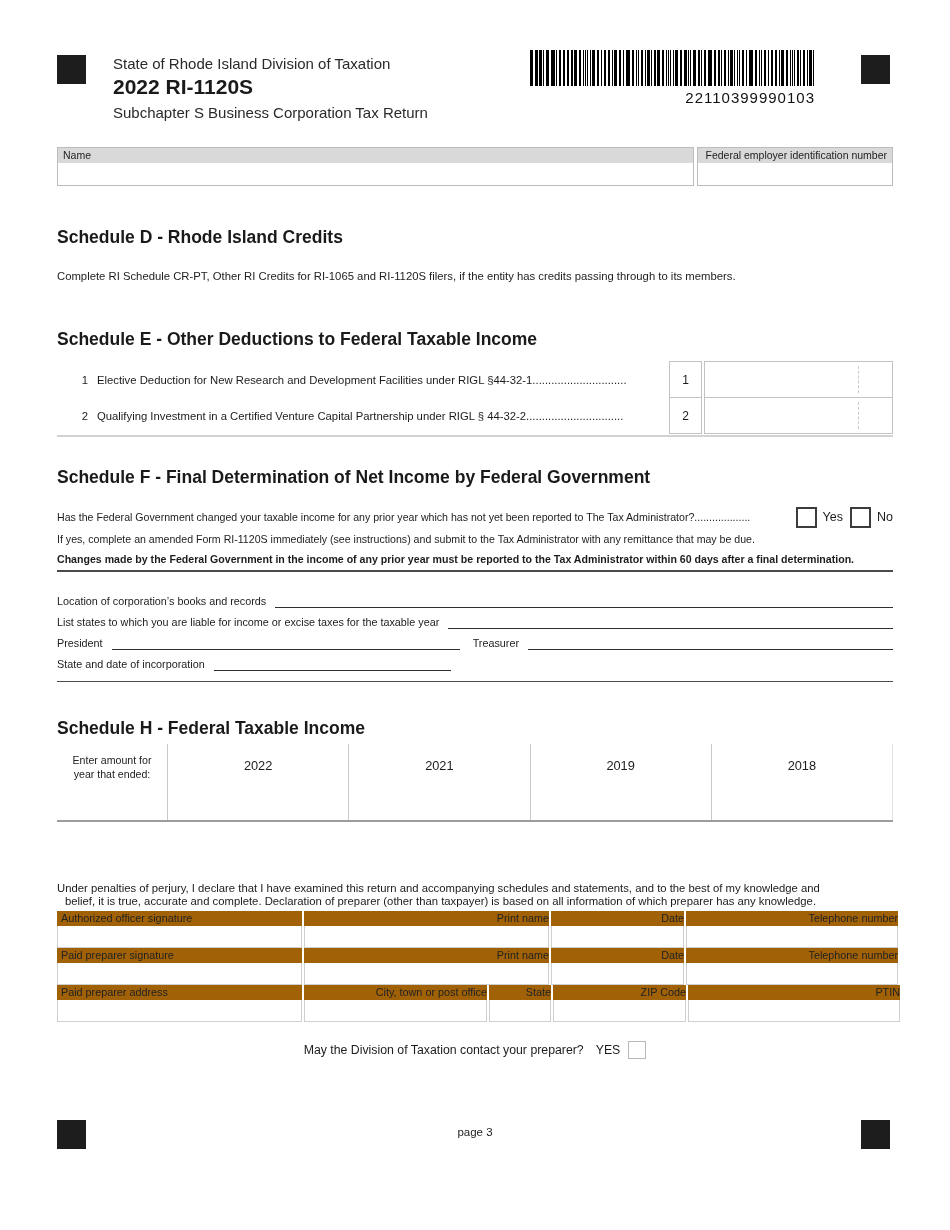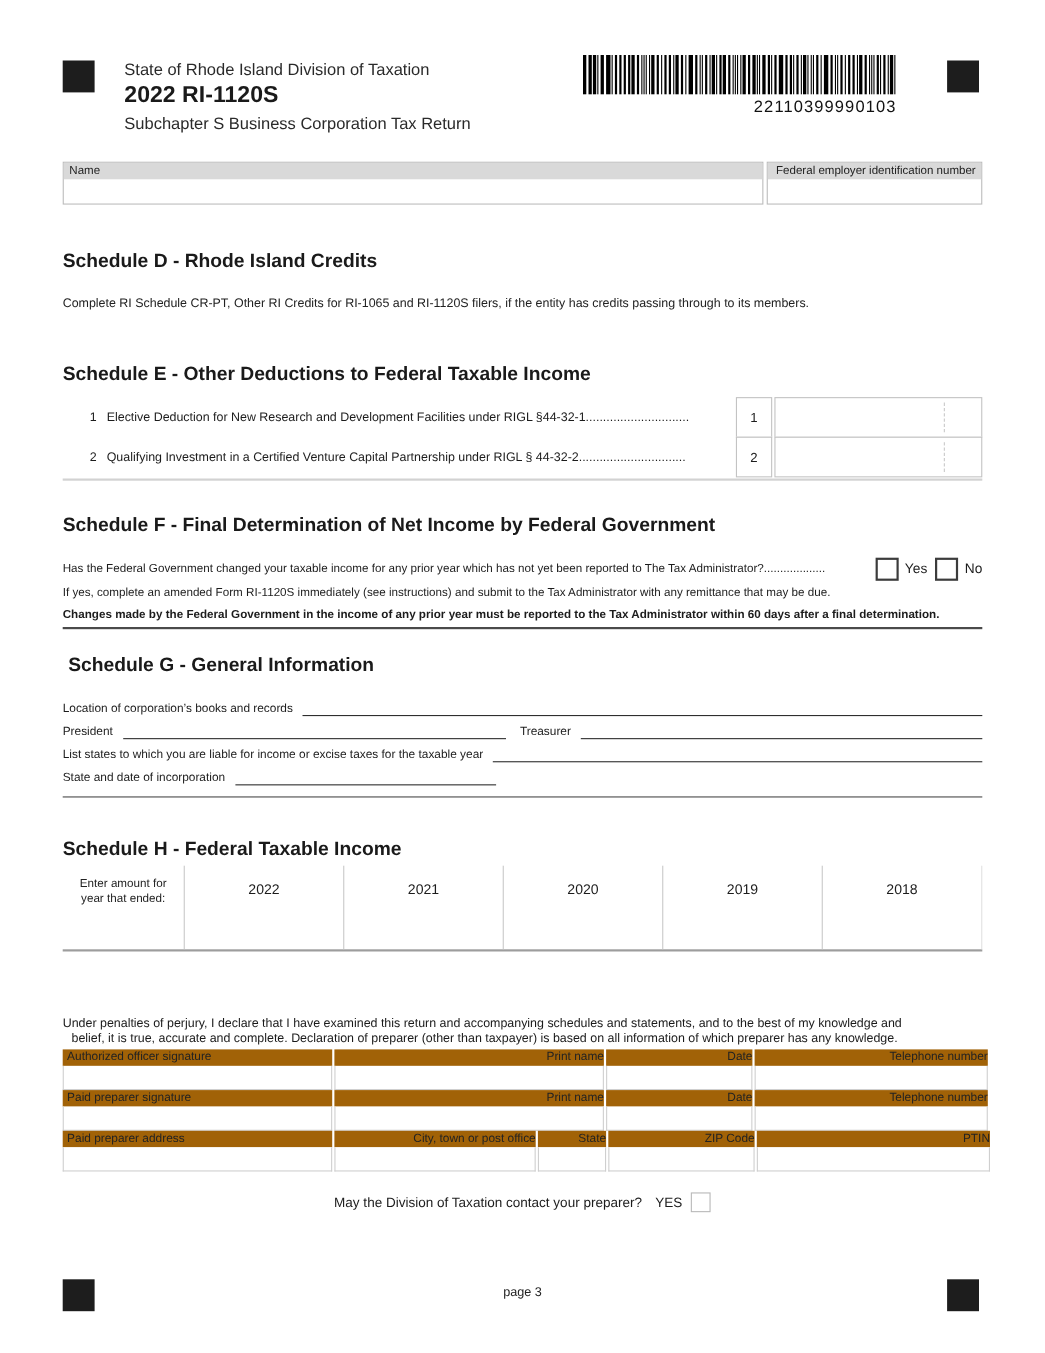--- a/index.html
+++ b/index.html
@@ -233,52 +233,50 @@
     <div class="f-qtext">Has the Federal Government changed your taxable income for any prior year which has not yet been reported to The Tax Administrator?...................</div>
     <div class="cb"></div>
     <div class="cb-label">Yes</div>
     <div class="cb"></div>
     <div class="cb-label" style="margin-right:0;">No</div>
   </div>
   <div class="f-note body-x">If yes, complete an amended Form RI-1120S immediately (see instructions) and submit to the Tax Administrator with any remittance that may be due.</div>
   <div class="f-bold body-x">Changes made by the Federal Government in the income of any prior year must be reported to the Tax Administrator within 60 days after a final determination.</div>
   <hr class="hr-dark body-x" style="margin-top:5px;">
 
-  <h2 class="sched body-x" style="margin-top:22px; padding-left:5px;">Schedule G - General Information</h2>
   <div class="body-x" style="margin-top:15px;">
     <div class="g-row">
       <div class="g-label">Location of corporation’s books and records</div>
+      <div class="fill-line fl-grow"></div>
+    </div>
+    <div class="g-row">
+      <div class="g-label">List states to which you are liable for income or excise taxes for the taxable year</div>
       <div class="fill-line fl-grow"></div>
     </div>
     <div class="g-row">
       <div class="g-label">President</div>
       <div class="fill-line fl-fixed" style="width:348px;"></div>
       <div class="g-label" style="margin-left:13px;">Treasurer</div>
       <div class="fill-line fl-grow"></div>
     </div>
     <div class="g-row">
-      <div class="g-label">List states to which you are liable for income or excise taxes for the taxable year</div>
-      <div class="fill-line fl-grow"></div>
-    </div>
-    <div class="g-row">
       <div class="g-label">State and date of incorporation</div>
       <div class="fill-line fl-fixed" style="width:237px;"></div>
     </div>
   </div>
   <hr class="hr-dark body-x" style="margin-top:10px; border-top-width:1.5px;">
 
   <h2 class="sched body-x" style="margin-top:36px;">Schedule H - Federal Taxable Income</h2>
   <div class="h-table body-x" style="margin-top:5px;">
     <div class="h-col0">
       <div>Enter amount for</div>
       <div>year that ended:</div>
     </div>
     <div class="h-col"><span>2022</span></div>
     <div class="h-col"><span>2021</span></div>
-    <div class="h-col"><span>2020</span></div>
     <div class="h-col"><span>2019</span></div>
     <div class="h-col last"><span>2018</span></div>
   </div>
 
   <div class="perjury body-x" style="margin-top:60px;">
     <div>Under penalties of perjury, I declare that I have examined this return and accompanying schedules and statements, and to the best of my knowledge and</div>
     <div class="l2">belief, it is true, accurate and complete.  Declaration of preparer (other than taxpayer) is based on all information of which preparer has any knowledge.</div>
   </div>
 
   <div class="body-x" style="margin-top:3px;">

